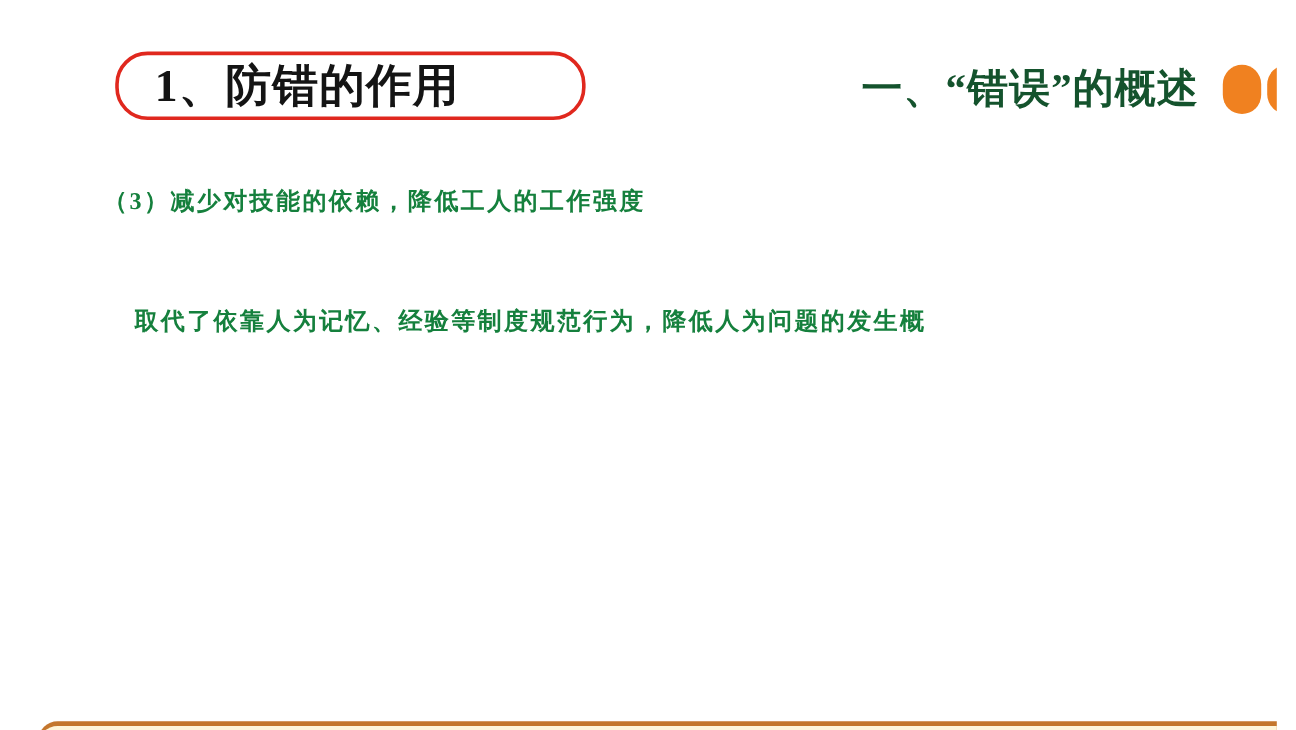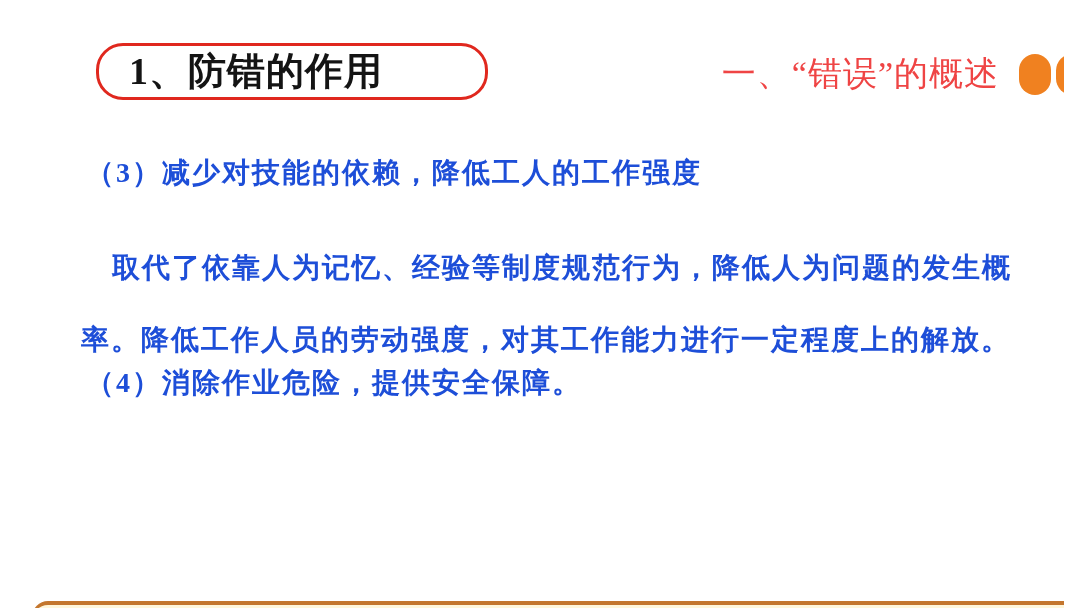--- a/index.html
+++ b/index.html
@@ -38,22 +38,22 @@
   .section-header {
     position: absolute;
     top: 20px;
     right: 7px;
     height: 44px;
     display: flex;
     align-items: center;
   }
   .section-header .section-text {
     font-size: 34px;
-    font-weight: normal;
-    color: #ef4444;
+    font-weight: bold;
+    color: #14532d;
     white-space: nowrap;
     letter-spacing: 1px;
   }
   .section-header .accent-bar {
     display: inline-block;
     width: 5px;
     height: 41px;
     background: #f08120;
     margin-left: 4px;
   }
@@ -61,23 +61,23 @@
     display: inline-block;
     width: 33px;
     height: 41px;
     background: #f08120;
     margin-left: 5px;
   }
 
   
   .body-text {
     position: absolute;
-    color: #1d4ed8;
+    color: #15803d;
     font-weight: bold;
-    font-size: 28px;
+    font-size: 20px;
     letter-spacing: 2px;
   }
   .point-3 { left: 38px; top: 106px; white-space: nowrap; }
   .point-4 { left: 38px; top: 316px; white-space: nowrap; }
 
   .para { line-height: 40px; text-align: center; }
   .para .line { display: block; white-space: nowrap; }
   .para-1 { left: 16px; top: 184px; }
   .para-1 .line-first { padding-left: 48px; }
   .para-2 { left: 14px; top: 390px; }
@@ -115,24 +115,22 @@
   <div class="section-header">
     <span class="section-text">一、“错误”的概述</span>
     <span class="accent-bar"></span>
     <span class="accent-square"></span>
   </div>
 
   <div class="body-text point-3">（3）减少对技能的依赖，降低工人的工作强度</div>
 
   <div class="body-text para para-1">
     <span class="line line-first">取代了依靠人为记忆、经验等制度规范行为，降低人为问题的发生概</span>
-    <span class="line">率。降低工作人员的劳动强度，对其工作能力进行一定程度上的解放。</span>
   </div>
 
-  <div class="body-text point-4">（4）消除作业危险，提供安全保障。</div>
 
   <div class="body-text para para-2">
   </div>
 
   <div class="footer-line-brown"></div>
   <div class="footer-line-cream"></div>
   <div class="footer-bar"></div>
 
 </div>
 

